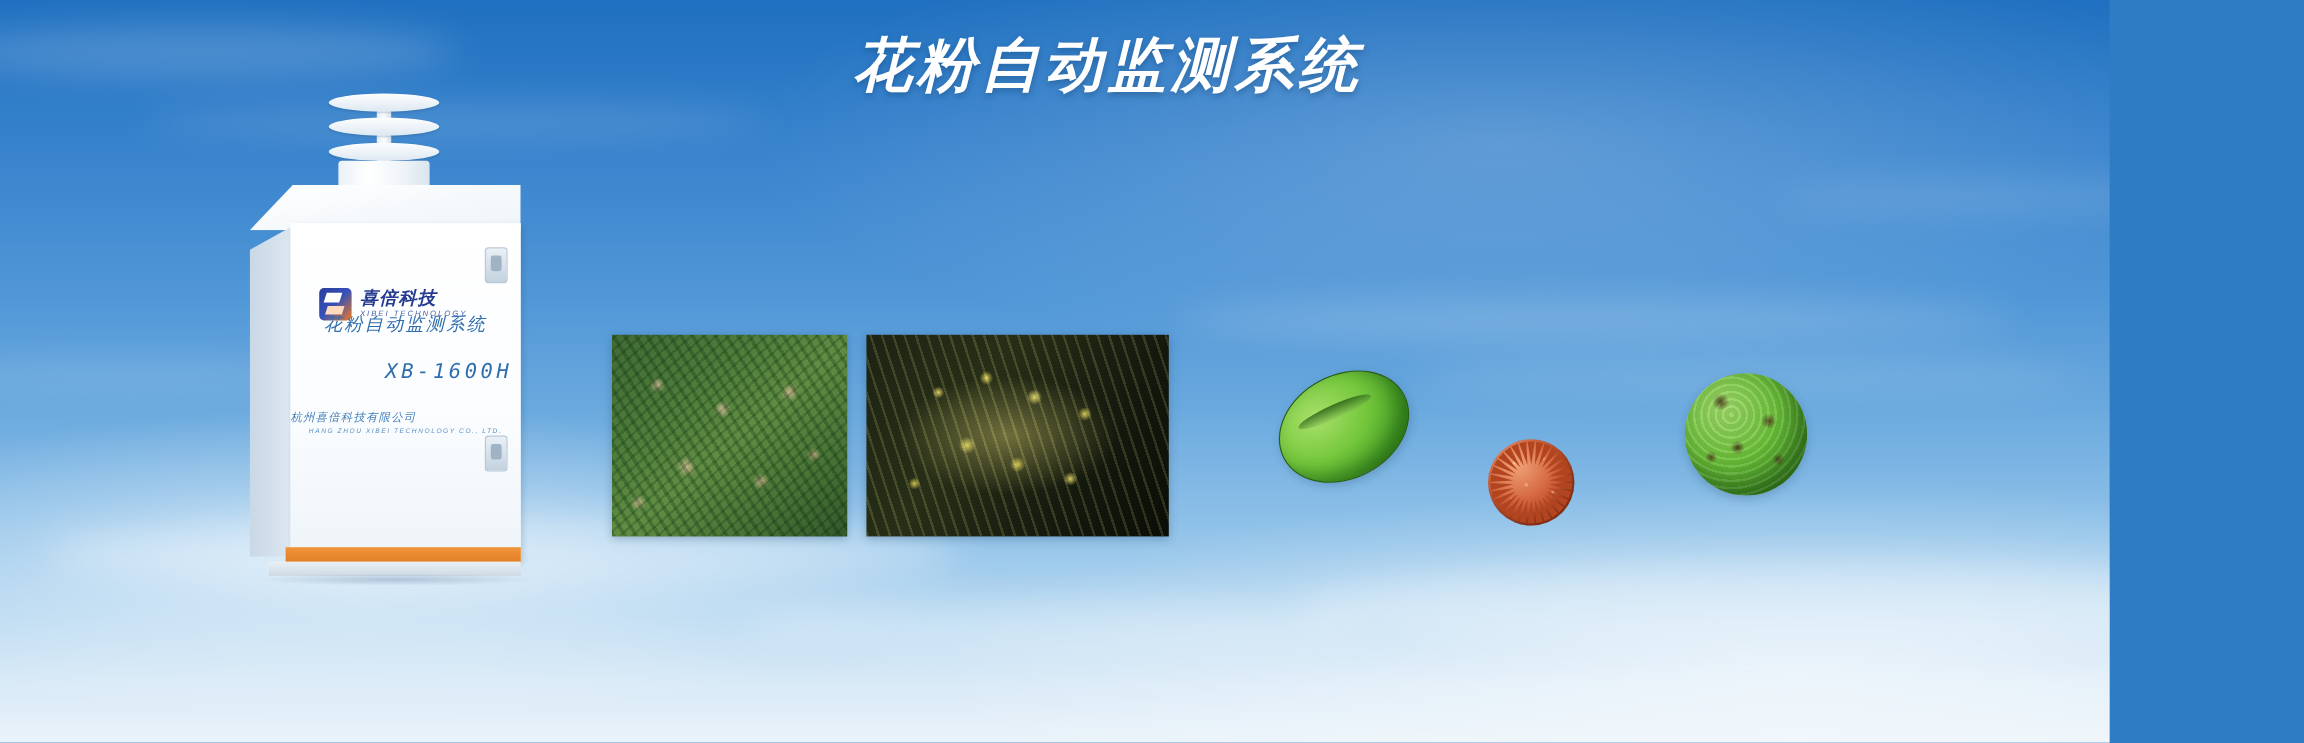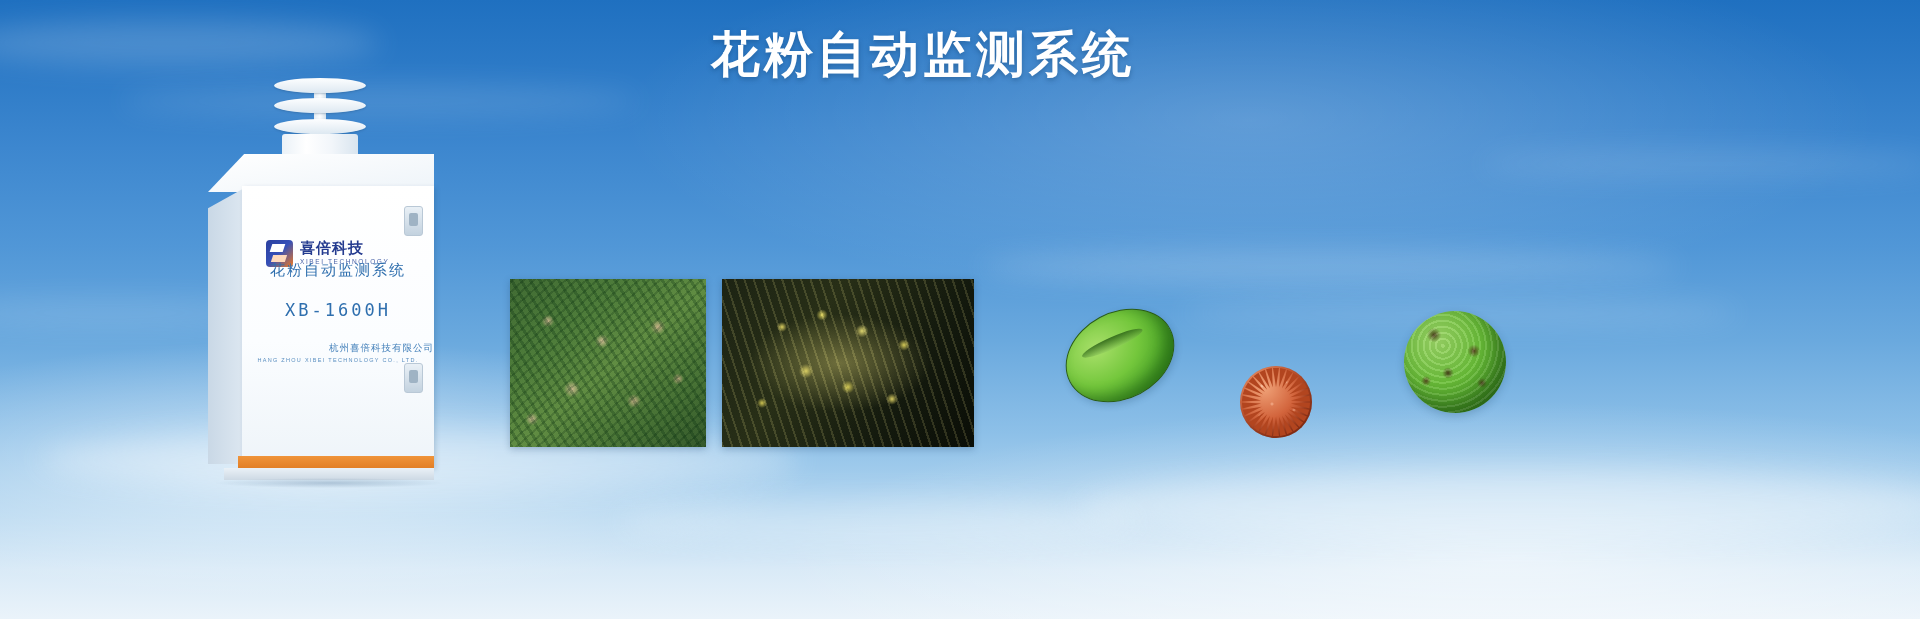--- a/index.html
+++ b/index.html
@@ -2,28 +2,29 @@
 <html><head>
 <meta charset="utf-8">
 <style>
   html,body{margin:0;padding:0;}
   body{
     width:1920px;height:619px;overflow:hidden;
     font-family:"Liberation Sans","DejaVu Sans",sans-serif;
     background:#2e7cc4;
   }
   .banner{
-    position:relative;width:1920px;height:619px;overflow:hidden;
+    position:relative;width:1758px;height:619px;overflow:hidden;
     background:
       radial-gradient(ellipse 900px 260px at 1250px 120px, rgba(255,255,255,.20), rgba(255,255,255,0) 70%),
       radial-gradient(ellipse 700px 180px at 300px 470px, rgba(255,255,255,.55), rgba(255,255,255,0) 72%),
       radial-gradient(ellipse 1000px 220px at 1500px 560px, rgba(255,255,255,.55), rgba(255,255,255,0) 72%),
       linear-gradient(to bottom,
         #1f70c0 0%, #2b79c6 10%, #3d87cf 24%, #5197d7 40%,
         #6aa9de 55%, #8dc0e8 70%, #b5d7f0 83%, #d9eaf7 92%, #eaf3fa 100%);
+    font-style: italic;
   }
   
   .cloud{position:absolute;border-radius:50%;filter:blur(14px);background:rgba(255,255,255,.55);}
   .c1{left:-40px;  top:20px;  width:420px;height:46px; opacity:.30;}
   .c2{left:120px;  top:86px;  width:520px;height:30px; opacity:.22;}
   .c3{left:980px;  top:250px; width:700px;height:34px; opacity:.30;}
   .c4{left:1180px; top:300px; width:560px;height:26px; opacity:.26;}
   .c5{left:40px;   top:430px; width:760px;height:60px; opacity:.55;}
   .c6{left:1080px; top:470px; width:880px;height:70px; opacity:.55;}
   .c7{left:620px;  top:498px; width:520px;height:48px; opacity:.45;}
@@ -104,22 +105,22 @@
   .logo-txt-cn{font-size:15px;font-weight:700;color:#243b8f;letter-spacing:1px;line-height:1.05;
     font-family:"DejaVu Sans","Liberation Sans",sans-serif;}
   .logo-txt-en{font-size:6.5px;color:#4a63a8;letter-spacing:1.6px;line-height:1.4;
     font-family:"Liberation Sans",sans-serif;}
 
   .dev-title{position:absolute;left:46px;top:183px;width:192px;text-align:center;
     font-size:15px;color:#2f6fae;letter-spacing:2px;
     font-family:"DejaVu Sans","Liberation Sans",sans-serif;}
   .dev-model{position:absolute;left:46px;top:222px;width:192px;text-align:center;
     font-size:17px;color:#2f6fae;letter-spacing:3px;
-    font-family:"DejaVu Sans Mono","Liberation Mono",monospace;}
-  .dev-company-cn{position:absolute;left:46px;top:264px;width:192px;text-align:right;
+    font-family:"DejaVu Sans Mono","Liberation Mono",monospace;padding-left:36px;}
+  .dev-company-cn{position:absolute;left:46px;top:264px;width:192px;text-align:left;
     font-size:9.5px;color:#3f7db8;letter-spacing:1px;
     font-family:"DejaVu Sans","Liberation Sans",sans-serif;}
   .dev-company-en{position:absolute;left:46px;top:279px;width:192px;text-align:center;
     font-size:5.5px;color:#5b8fc0;letter-spacing:1.3px;
     font-family:"Liberation Sans",sans-serif;}
 
   
   .photo{position:absolute;overflow:hidden;box-shadow:0 2px 7px rgba(20,55,95,.28);}
   .photo-cypress{left:510px;top:279px;width:196px;height:168px;
     background:

